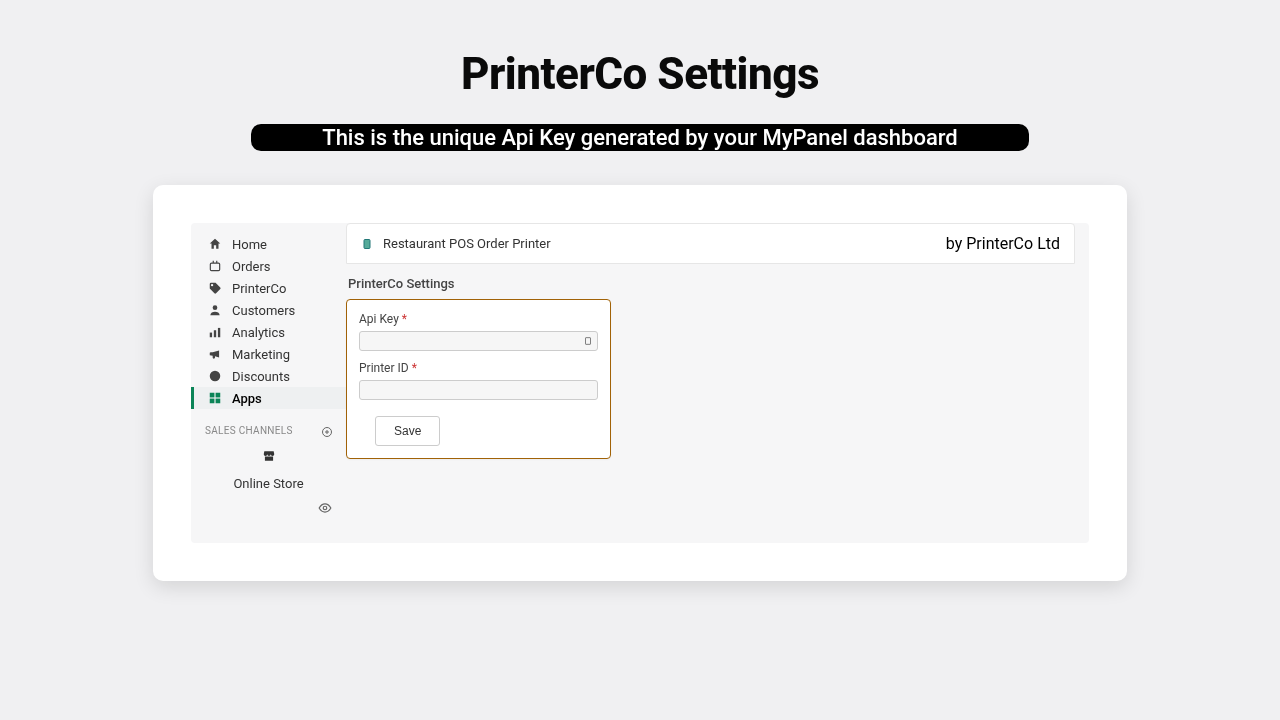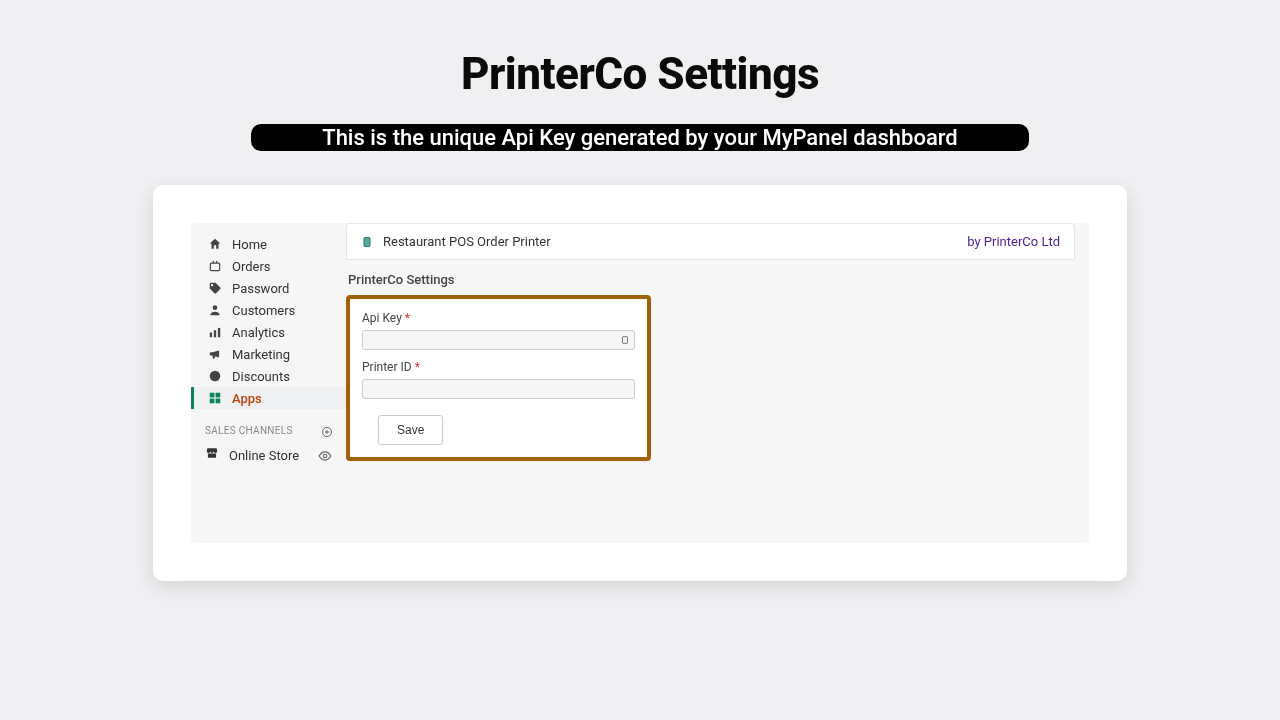--- a/index.html
+++ b/index.html
@@ -66,21 +66,21 @@
     font-size: 13px;
     color: #333;
     padding: 4px 14px;
     height: 22px;
     cursor: pointer;
     border-left: 3px solid transparent;
   }
   .sb-item.active {
     border-left: 3px solid #0b8457;
     background: #eef0f1;
-    color: #c2410c;
+    color: #000000;
     font-weight: 500;
   }
   .sb-item .ic {
     width: 14px;
     height: 14px;
     display: inline-flex;
     align-items: center;
     justify-content: center;
     color: #444;
     flex-shrink: 0;
@@ -93,26 +93,27 @@
     color: #888;
     margin: 16px 12px 6px 14px;
     letter-spacing: 0.3px;
   }
   .sb-section .plus {
     width: 14px; height: 14px; display: inline-flex; align-items:center; justify-content:center;
     color: #666;
   }
   .sb-store {
     display: flex;
-    align-items: flex-end;
+    align-items: center;
     gap: 10px;
     font-size: 13px;
     color: #333;
     padding: 4px 14px;
     height: 22px;
+    flex-direction: column;
   }
   .sb-store .eye {
     margin-left: auto;
     color: #666;
     display: inline-flex;
     align-items: center;
   }
 
   .main {
     flex: 1;
@@ -127,31 +128,31 @@
     align-items: center;
     justify-content: space-between;
     font-size: 13px;
     color: #333;
     margin-top: 0;
   }
   .app-header .left { display: flex; align-items: center; gap: 10px; }
   .app-header .app-ic {
     width: 12px; height: 12px; display:inline-flex; align-items:center; justify-content:center;
   }
-  .app-header .right { font-size: 13px; color: #4c1d95; }
+  .app-header .right { font-size: 16px; color: #000000; }
   .section-title {
     font-size: 13px;
     color: #444;
     margin: 12px 0 8px 2px;
     font-weight: 500;
   }
   .form-card {
-    width: 305px;
+    width: 265px;
     background: #fff;
-    border: 4px solid #a16207;
+    border: 1px solid #a16207;
     border-radius: 4px;
     padding: 12px;
     box-shadow: 0 1px 2px rgba(0,0,0,0.04);
   }
   .fld { margin-bottom: 10px; }
   .fld label {
     display: block;
     font-size: 12px;
     color: #444;
     margin-bottom: 4px;
@@ -221,21 +222,21 @@
             </svg>
           </span>
         <span>Orders</span>
       </div>
       <div class="sb-item">
         <span class="ic">
             <svg width="14" height="14" viewBox="0 0 24 24" fill="currentColor">
               <path d="M21 11l-8-8H5a2 2 0 00-2 2v8l8 8a2 2 0 002.8 0L21 13.8a2 2 0 000-2.8zM7 9a2 2 0 110-4 2 2 0 010 4z"></path>
             </svg>
           </span>
-        <span>Password</span>
+        <span>PrinterCo</span>
       </div>
       <div class="sb-item">
         <span class="ic">
             <svg width="14" height="14" viewBox="0 0 24 24" fill="currentColor">
               <circle cx="12" cy="8" r="4"></circle>
               <path d="M4 21c0-4 4-6 8-6s8 2 8 6"></path>
             </svg>
           </span>
         <span>Customers</span>
       </div>

